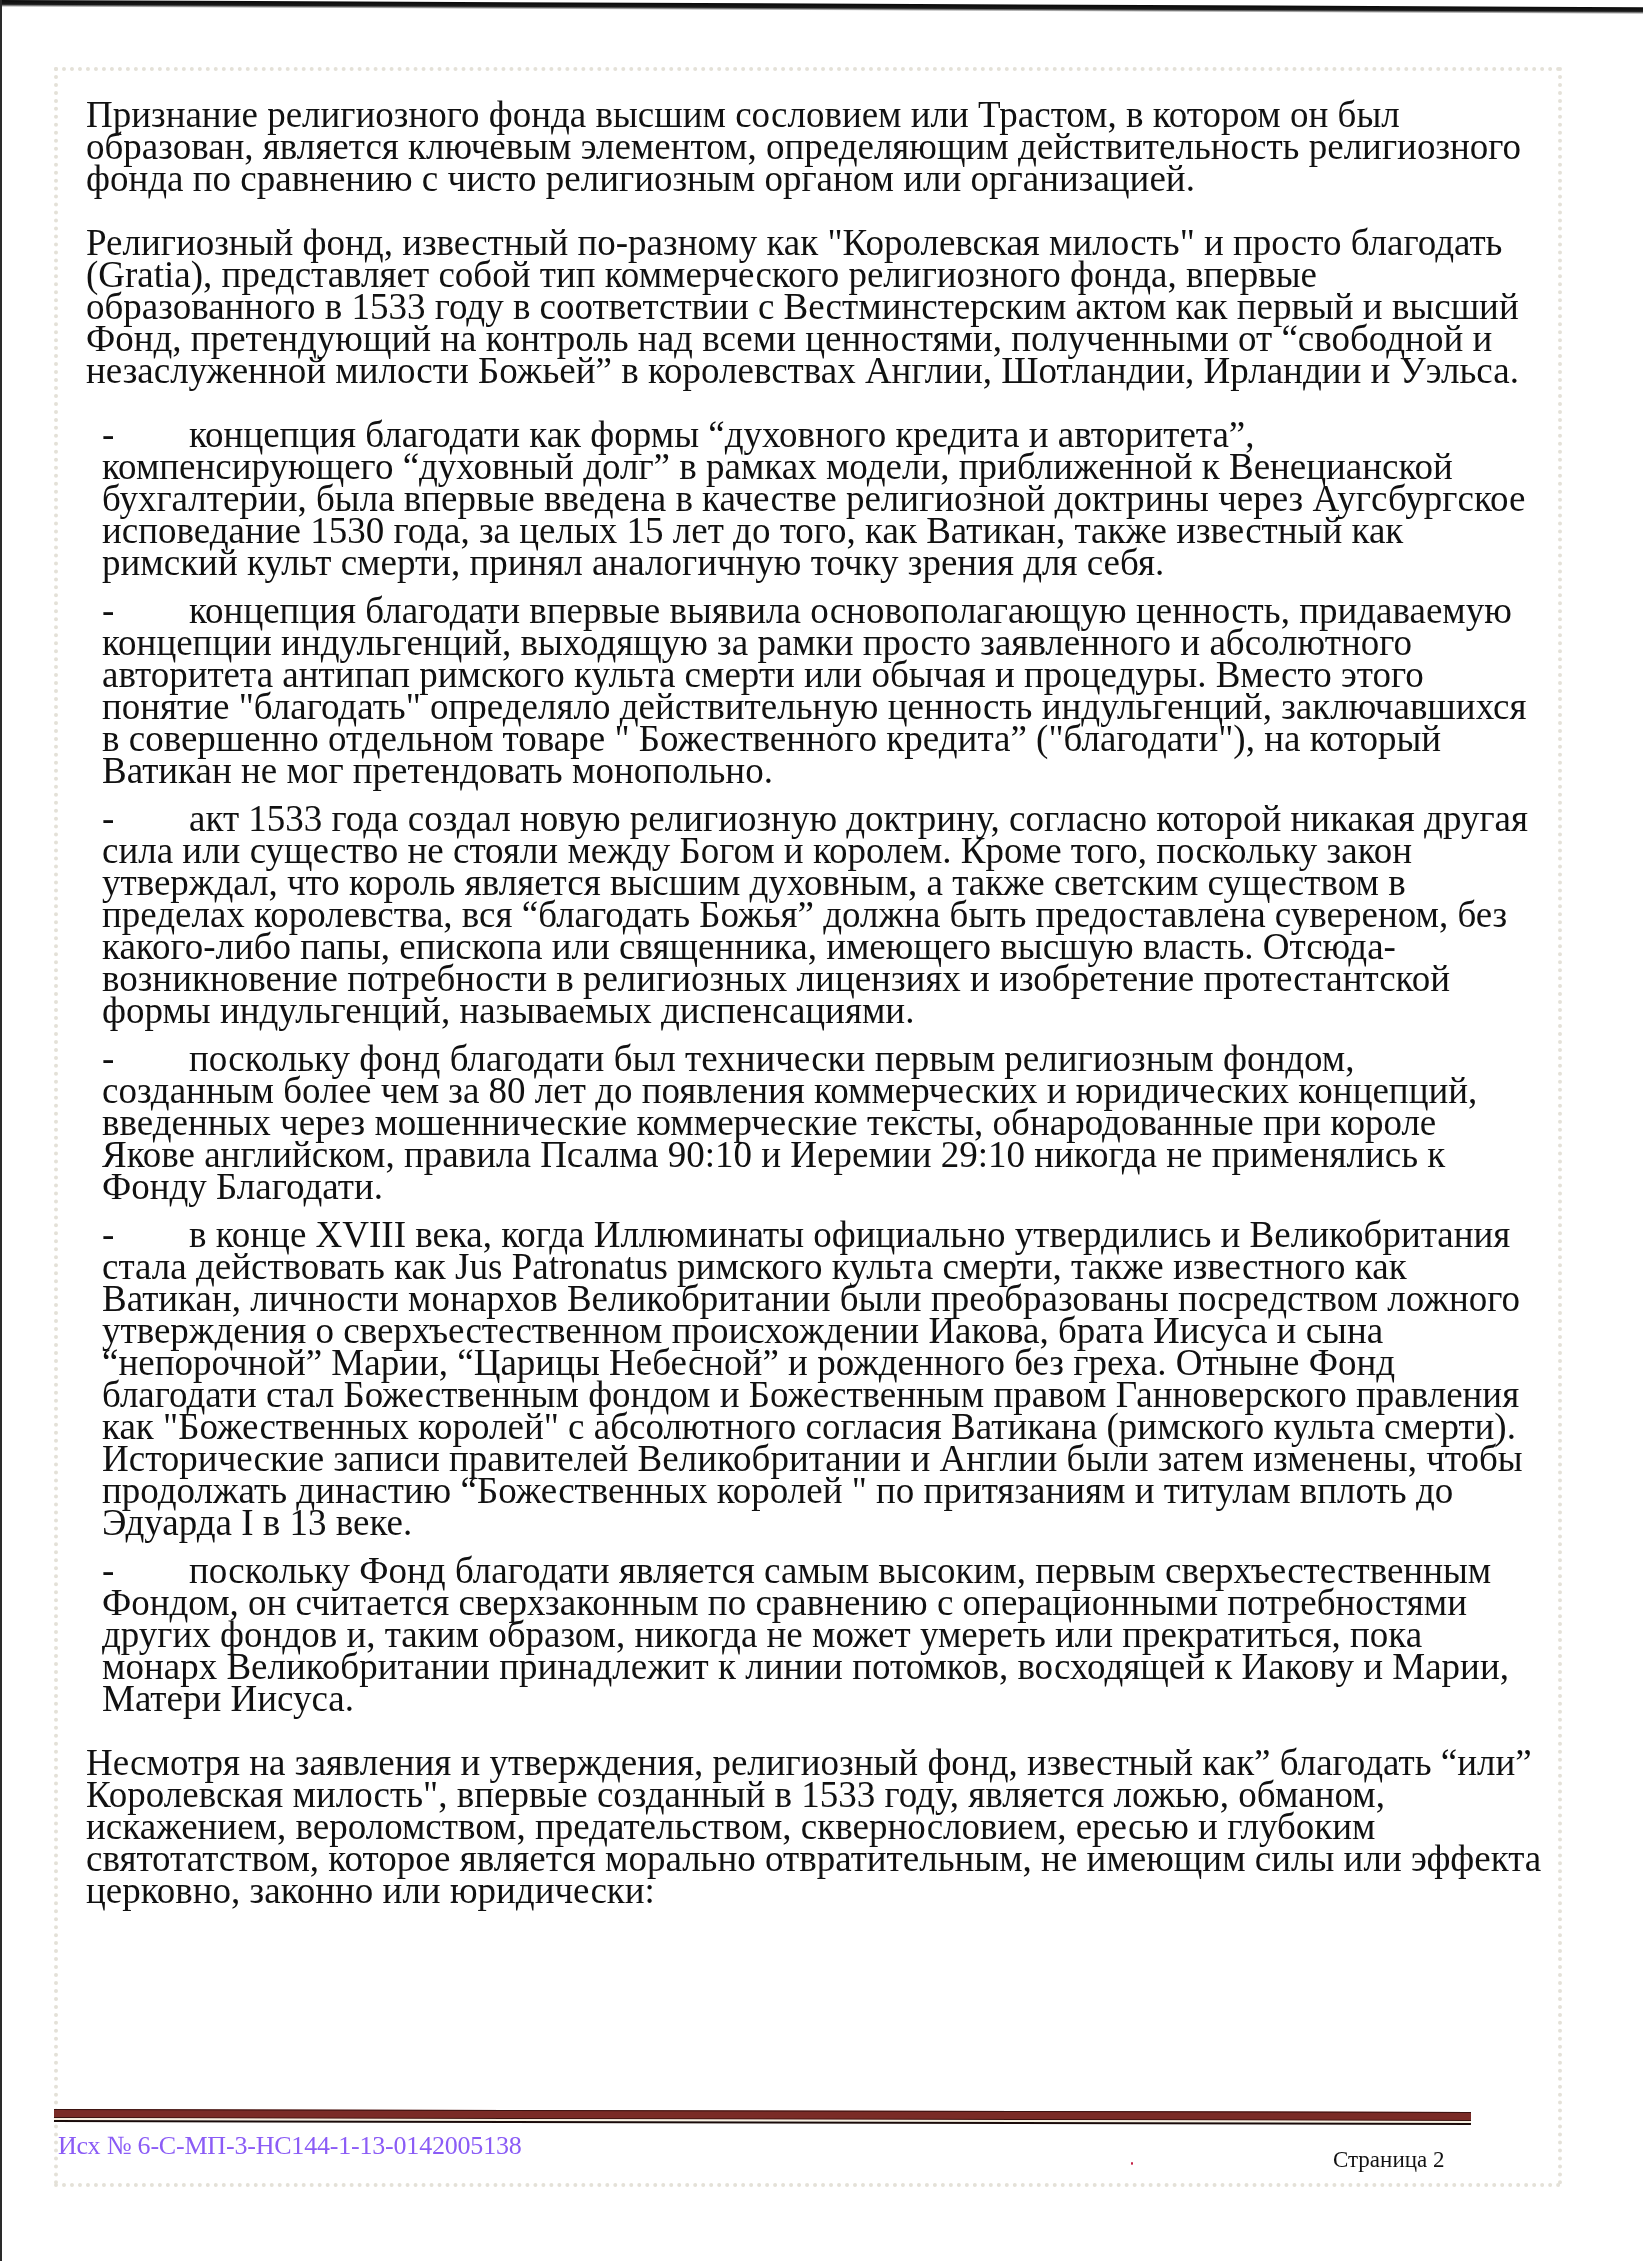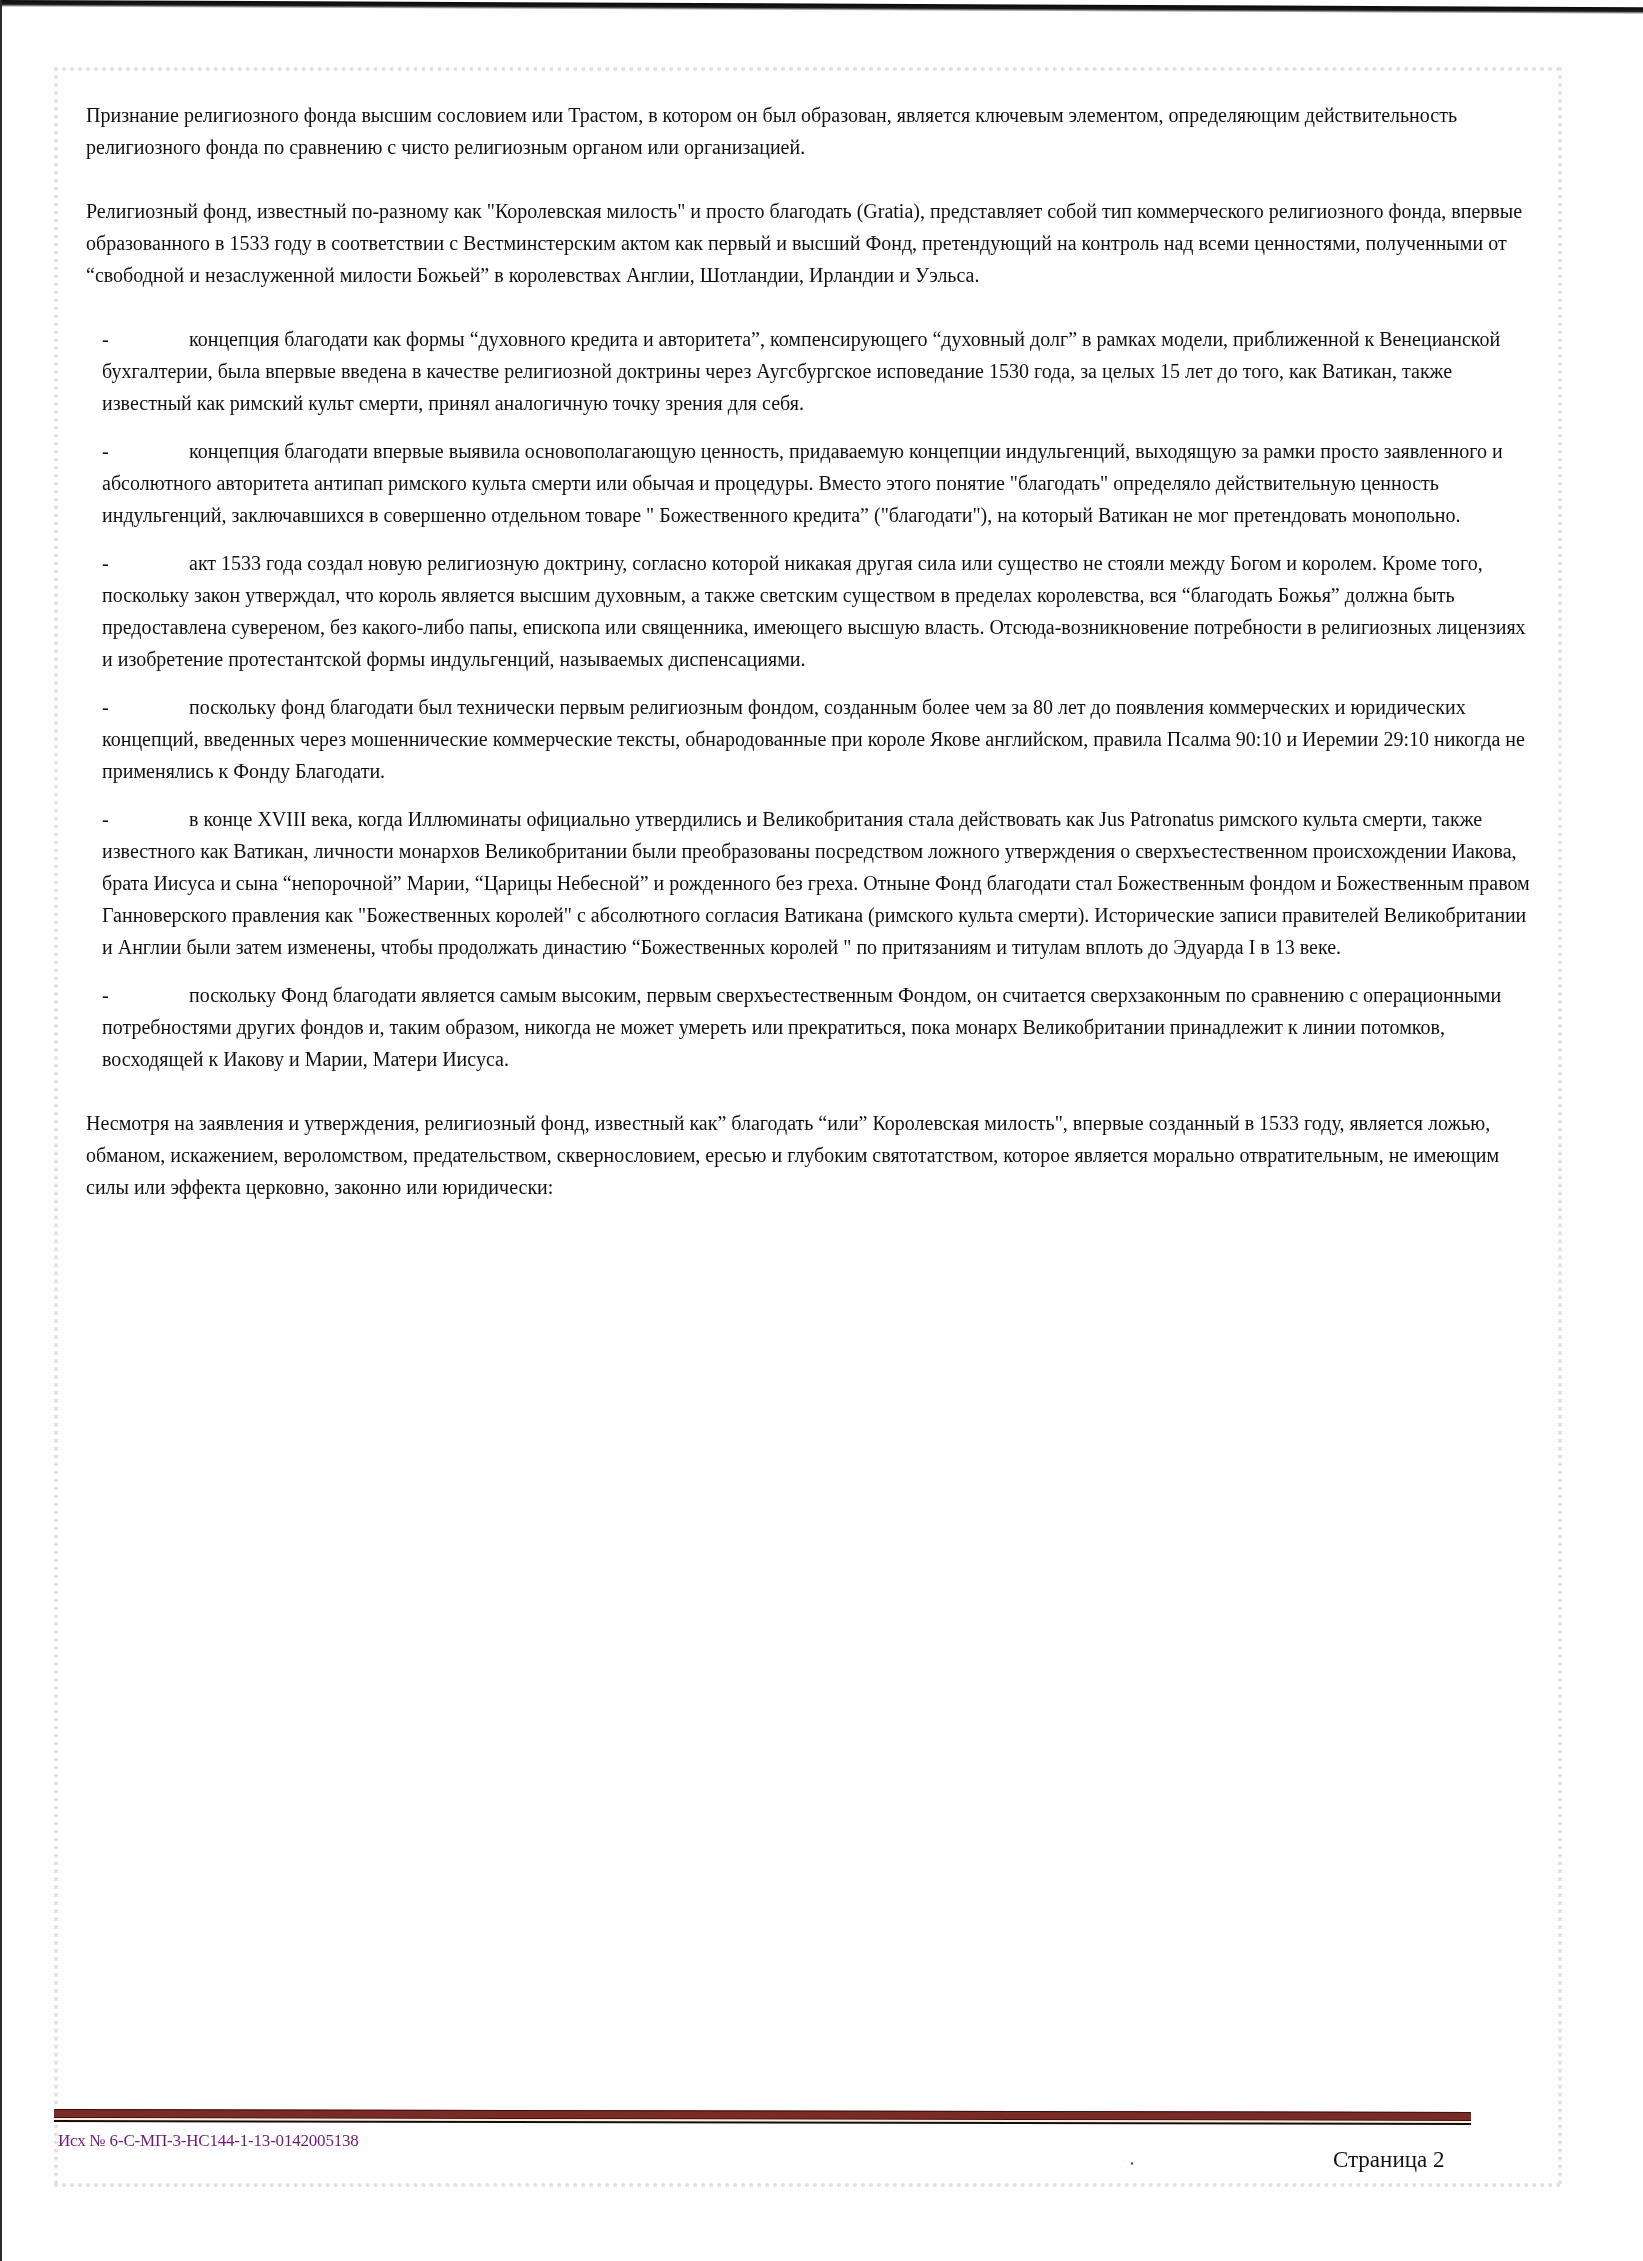--- a/index.html
+++ b/index.html
@@ -38,21 +38,21 @@
     width: 1508px;
     height: 2120px;
     border: 4.8px dotted #e4e1d8;
     box-sizing: border-box;
   }
   .page-body {
     position: absolute;
     left: 86px;
     top: 99px;
     width: 1460px;
-    font-size: 20px;
+    font-size: 37px;
     line-height: 32px;
     text-align: left;
     letter-spacing: 0px;
   }
   .para {
     margin: 0 0 32px 0;
   }
   .para.tight { margin-bottom: 0; }
   .bullet {
     margin: 16px;
@@ -77,22 +77,22 @@
     background: #7a2b26;
     border-top: 1px solid #3a1210;
     border-bottom: 1px solid #3a1210;
   }
   .footer-rule .gap { height: 1.9px; background: #f6efe0; }
   .footer-rule .thin { height: 2.4px; background: #1a0b0a; }
   .footer-ref {
     position: absolute;
     left: 58px;
     top: 2131px;
-    font-size: 17px;
-    color: #701a75;
+    font-size: 26px;
+    color: #8b5cf6;
     letter-spacing: -0.2px;
   }
   .footer-page {
     position: absolute;
     left: 1333px;
     top: 2147px;
     font-size: 23px;
     color: #111111;
   }
   .red-speck {

